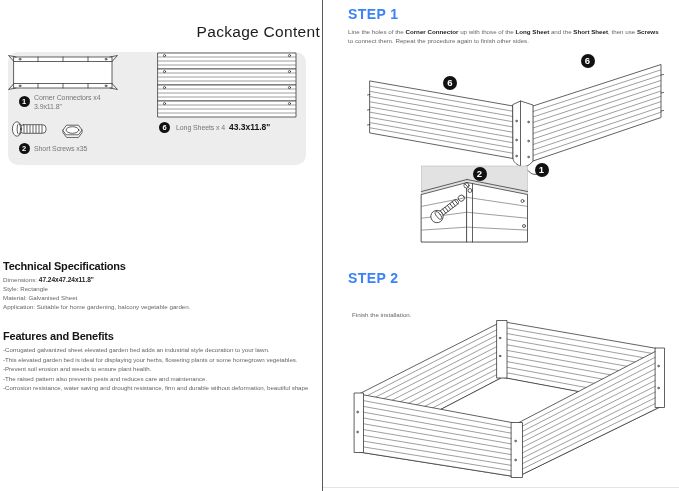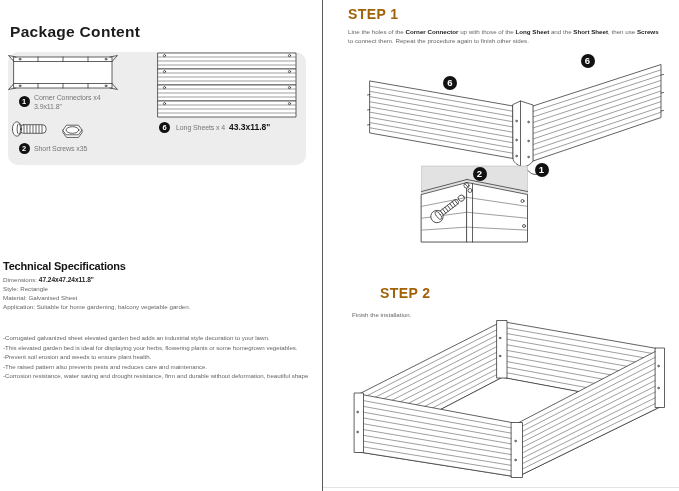--- a/index.html
+++ b/index.html
@@ -14,30 +14,30 @@
 
   
   svg.art { position:absolute; left:0; top:0; width:679px; height:491px; pointer-events:none; }
   svg .o  { fill:none;    stroke:#3a3a3a; stroke-width:0.8; stroke-linecap:round; stroke-linejoin:round; }
   svg .of { fill:#ffffff; stroke:#3a3a3a; stroke-width:0.8; stroke-linecap:round; stroke-linejoin:round; }
   svg .inset-bg { fill:#e2e2e2; stroke:#bdbdbd; stroke-width:0.6; }
   svg g[data-corrugate] line { stroke:#4f4f4f; stroke-width:0.55; }
 
   
   .txt { position:absolute; }
-  .pkg-title { left:10px; top:23px; width:310px; text-align:left; font-size:15.5px; font-weight:700; letter-spacing:0.3px; color:#1c1c1c; }
+  .pkg-title { left:10px; top:23px; width:310px; text-align:right; font-size:15.5px; font-weight:400; letter-spacing:0.3px; color:#1c1c1c; }
   .pkg-label { font-size:7px; color:#777; letter-spacing:-0.1px; white-space:nowrap; }
   .pkg-size-bold { font-size:8.5px; font-weight:bold; color:#141414; white-space:nowrap; }
 
   .sec-title { font-size:11px; font-weight:bold; letter-spacing:-0.2px; color:#151515; white-space:nowrap; }
   .spec-line { font-size:6.2px; line-height:9px; color:#666; white-space:nowrap; }
   .spec-line b { font-weight:bold; color:#222; font-size:6.5px; }
   .bullet { font-size:6.2px; line-height:9.6px; color:#666; white-space:nowrap; letter-spacing:-0.05px; }
 
-  .step-title { font-size:14px; font-weight:bold; letter-spacing:0.4px; color:#a16207; white-space:nowrap; }
+  .step-title { font-size:14px; font-weight:bold; letter-spacing:0.4px; color:#3b82f6; white-space:nowrap; }
   .step-para { font-size:6.2px; line-height:8.8px; color:#666; }
   .step-para .bb { font-weight:bold; color:#222; }
 
   .divider { left:322px; top:0; width:1px; height:491px; background:#5a5a5a; }
   .bottom-rule { left:323px; top:487px; width:356px; height:1px; background:#e3e3e3; }
 
   .badge { position:absolute; background:#111111; color:#fff; border-radius:50%; text-align:center; font-weight:bold; }
   .badge.sm { width:11px; height:11px; line-height:11px; font-size:7.5px; }
   .badge.md { width:14px; height:14px; line-height:14px; font-size:9.5px; }
 </style>
@@ -285,36 +285,37 @@
     <div class="sec-title">Technical Specifications</div>
     <div style="margin-top:2.5px;">
       <div class="spec-line"><span>Dimensions: </span><b>47.24x47.24x11.8"</b></div>
       <div class="spec-line">Style: Rectangle</div>
       <div class="spec-line">Material: Galvanised Sheet</div>
       <div class="spec-line">Application: Suitable for home gardening, balcony vegetable garden.</div>
     </div>
   </div>
 
   <div class="txt" style="left:3px; top:330px;">
+    <div class="sec-title">Features and Benefits</div>
     <div style="margin-top:3px;">
       <div class="bullet">-Corrugated galvanized sheet elevated garden bed adds an industrial style decoration to your lawn.</div>
       <div class="bullet">-This elevated garden bed is ideal for displaying your herbs, flowering plants or some homegrown vegetables.</div>
       <div class="bullet">-Prevent soil erosion and weeds to ensure plant health.</div>
       <div class="bullet">-The raised pattern also prevents pests and reduces care and maintenance.</div>
       <div class="bullet">-Corrosion resistance, water saving and drought resistance, firm and durable without deformation, beautiful shape</div>
     </div>
   </div>
 
   <div class="abs divider"></div>
   <div class="abs bottom-rule"></div>
 
   <div class="txt step-title" style="left:348px; top:6px;">STEP 1</div>
   <div class="txt step-para" style="left:348px; top:28px; width:316px;"><span>Line the holes of the </span><span class="bb">Corner Connector</span><span> up with those of the </span><span class="bb">Long Sheet</span><span> and the </span><span class="bb">Short Sheet</span><span>, then use </span><span class="bb">Screws</span><span> to connect them. Repeat the procedure again to finish other sides.</span></div>
 
   <div class="badge md" style="left:443px; top:76px;">6</div>
   <div class="badge md" style="left:580.5px; top:53.5px;">6</div>
   <div class="badge md" style="left:534.5px; top:163px;">1</div>
   <div class="badge md" style="left:472.5px; top:167px;">2</div>
 
-  <div class="txt step-title" style="left:348px; top:285px;margin-left:32px;">STEP 2</div>
+  <div class="txt step-title" style="left:348px; top:270px;">STEP 2</div>
   <div class="txt step-para" style="left:352px; top:311px;">Finish the installation.</div>
 
 </div>
 
 </body></html>

